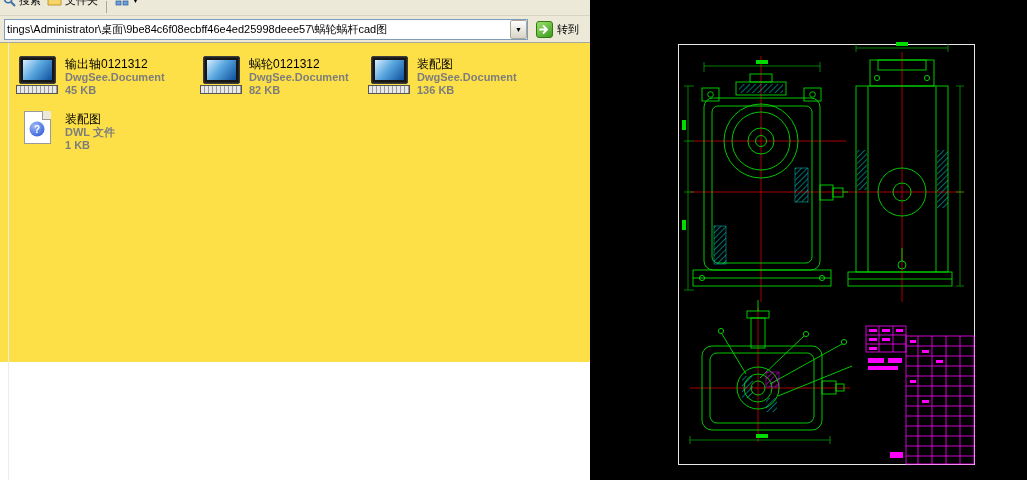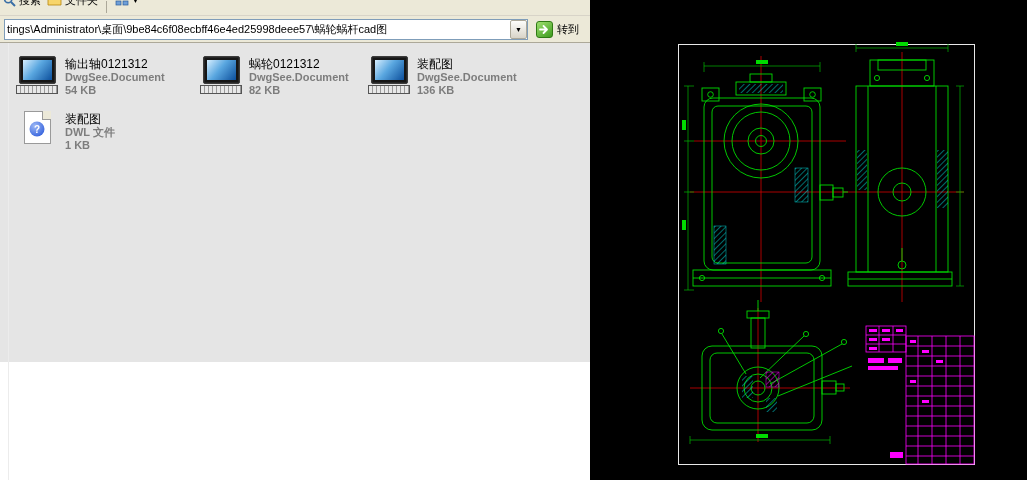--- a/index.html
+++ b/index.html
@@ -37,21 +37,21 @@
   .go-btn {
     display:flex; align-items:center; gap:4px; background:transparent; border:none;
     font-size:11px; color:#000; cursor:pointer; height:22px; padding:0 3px;justify-content:center;
   }
   .go-icon {
     width:17px; height:17px; border-radius:3px;
     background:linear-gradient(145deg,#9fe070,#3d9b1e); border:1px solid #2f7a14;
     display:flex; align-items:center; justify-content:center;
   }
 
-  .filearea { position:absolute; left:0; top:43px; width:590px; height:319px; background:#e5e5e5; }
+  .filearea { position:absolute; left:0; top:43px; width:590px; height:319px; background:#fde047; }
   .filearea .left-rule { position:absolute; left:8px; top:0; width:1px; height:437px; background:#ececec; }
 
   .file-item { position:absolute; display:flex; gap:7px; width:172px; cursor:default; }
   .meta { padding-top:1px; }
   .fname { font-size:12px; color:#000; line-height:14px; white-space:nowrap; }
   .ftype, .fsize { font-size:11px; color:#7d7d7d; line-height:13px; white-space:nowrap;font-weight:bold; }
 
   
   .icon-dwg { width:42px; display:flex; flex-direction:column; align-items:center; }
   .monitor {
@@ -142,21 +142,21 @@
       <div class="file-item" style="left:16px;top:13px">
         <div class="icon-dwg">
           <div class="monitor">
               <div class="glass"></div>
             </div>
           <div class="keyboard"></div>
         </div>
         <div class="meta">
           <div class="fname">输出轴0121312</div>
           <div class="ftype">DwgSee.Document</div>
-          <div class="fsize">54 KB</div>
+          <div class="fsize">45 KB</div>
         </div>
       </div>
 
       <div class="file-item" style="left:200px;top:13px">
         <div class="icon-dwg">
           <div class="monitor">
               <div class="glass"></div>
             </div>
           <div class="keyboard"></div>
         </div>

